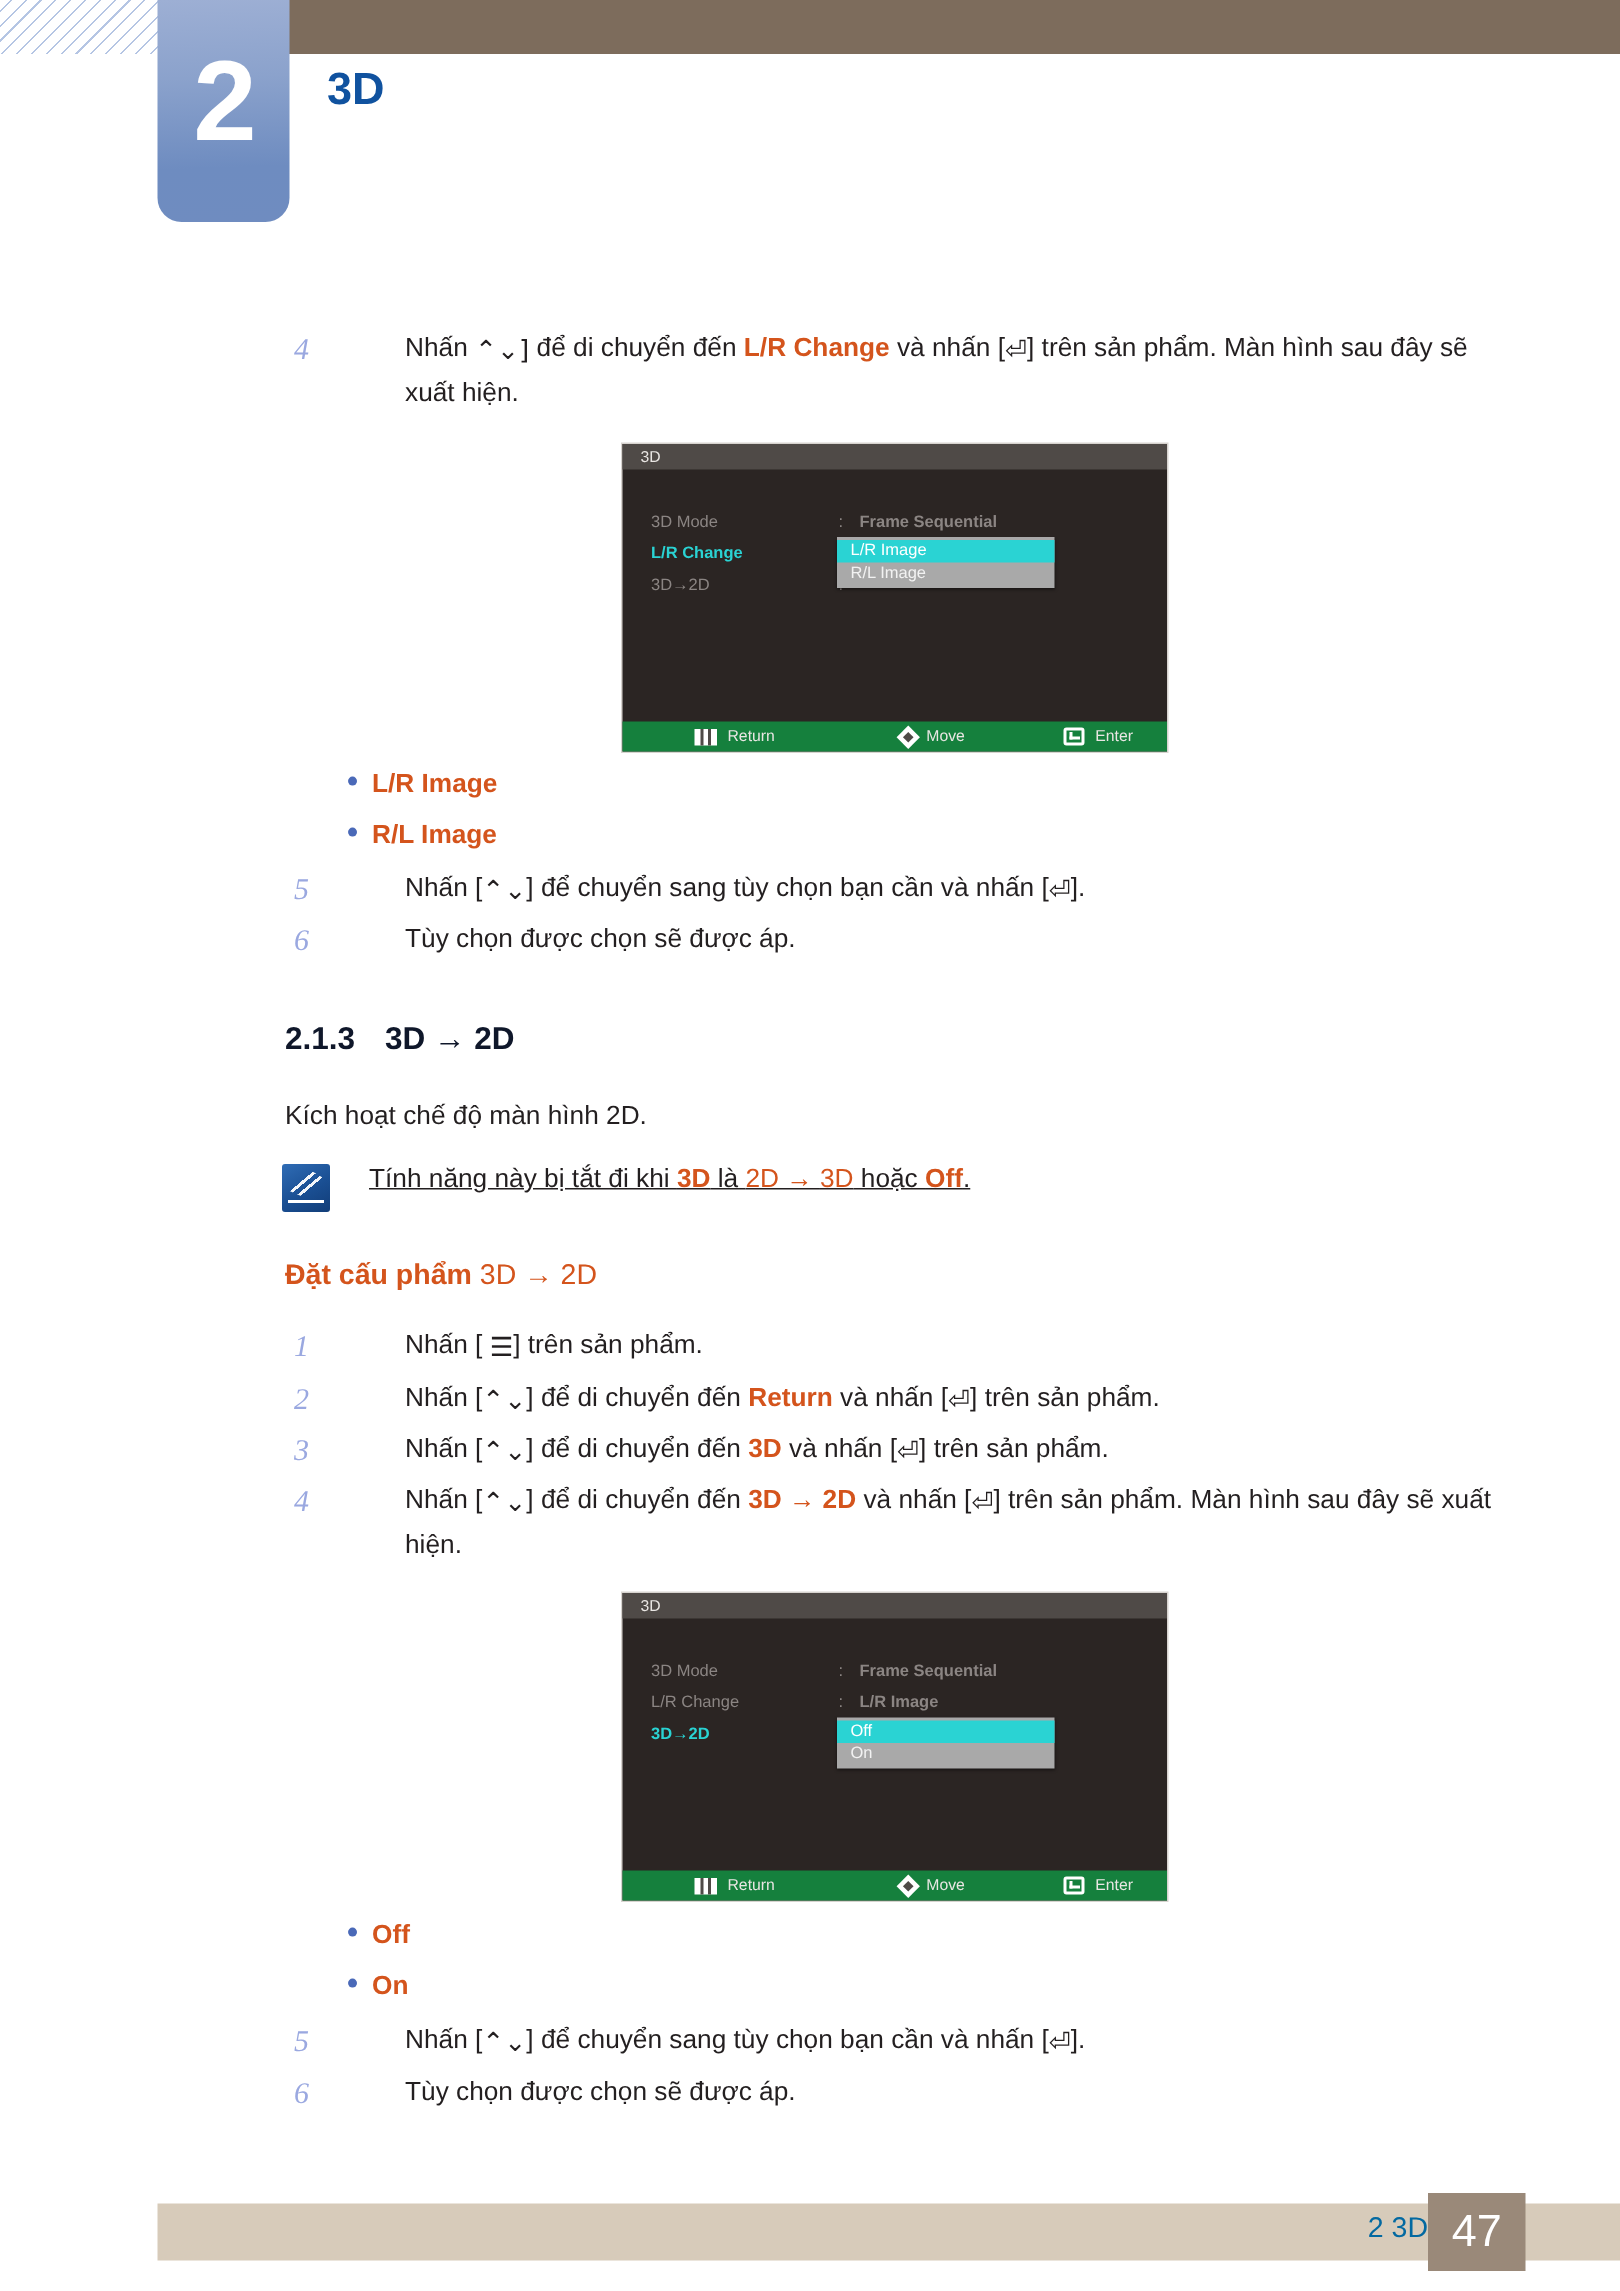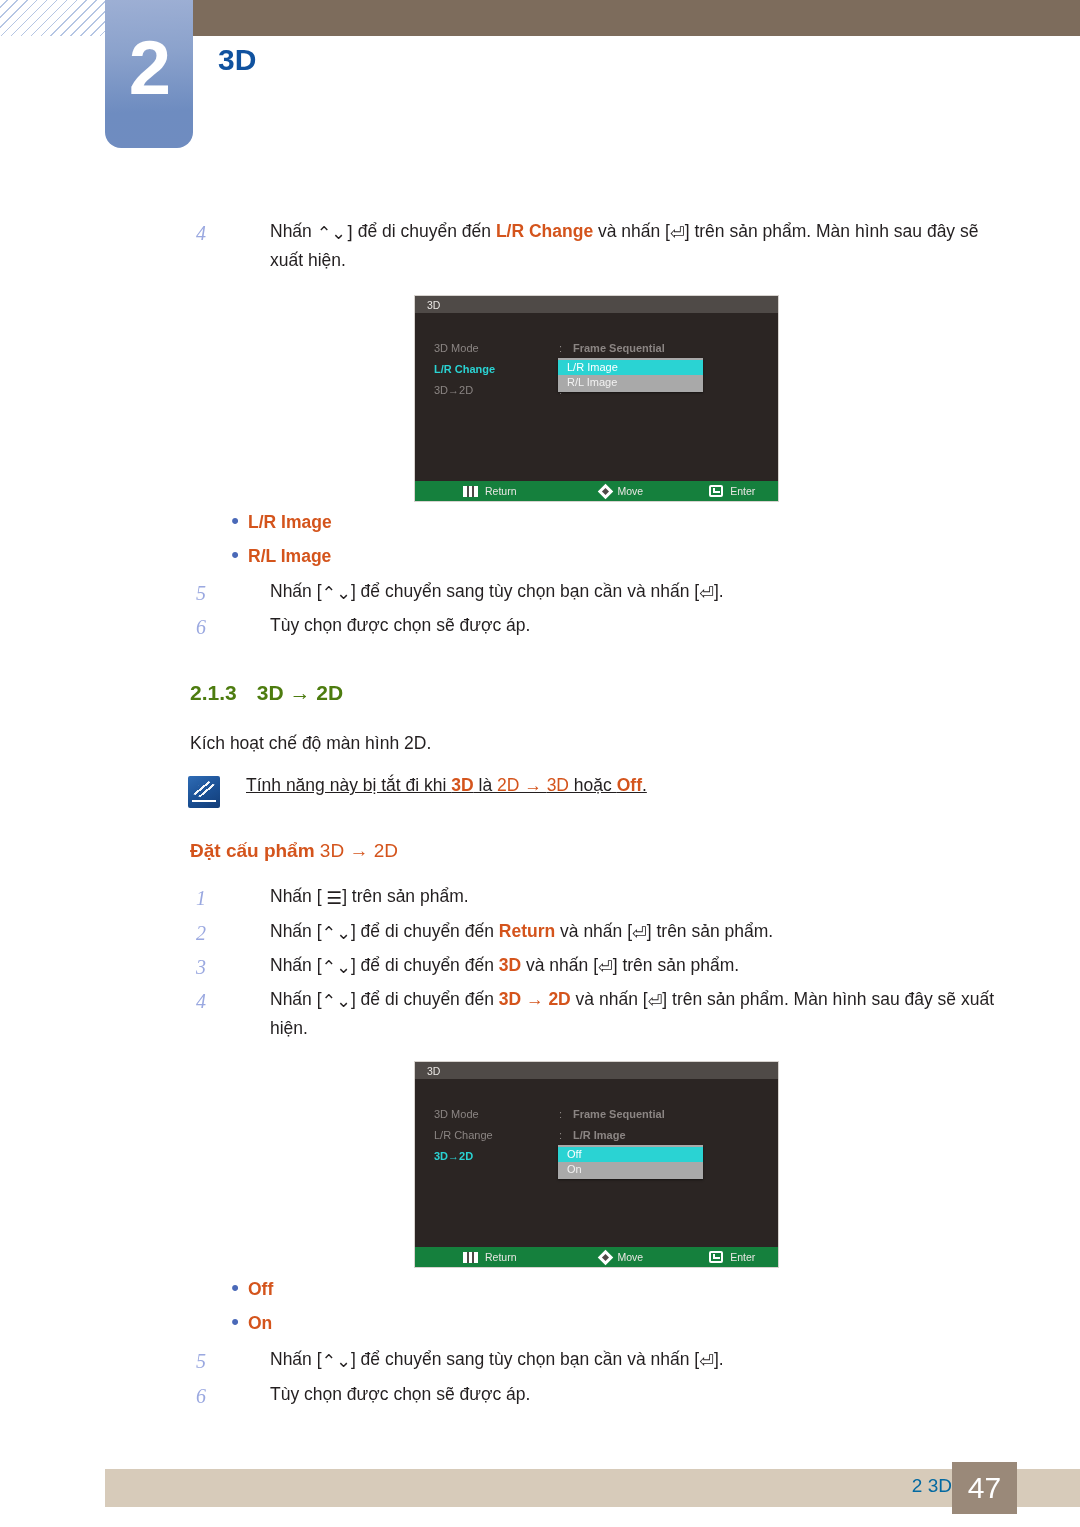--- a/index.html
+++ b/index.html
@@ -88,21 +88,21 @@
   .bullet-dot {
     width:26px; flex:0 0 26px;
     color:#4a69b8; font-size:22px; line-height:1;
     text-align:center;
   }
   .bullet-label { color:#d4541c; font-weight:bold; font-size:17.5px; }
 
   
   .sec-heading {
     position:absolute;
-    color:#4d7c0f;
+    color:#0f172a;
     font-size:21px;
     font-weight:bold;
   }
   .sec-heading .sec-num { margin-right:20px; }
 
   .body-para {
     position:absolute;
     font-size:17.5px;
     color:#231f20;
   }

